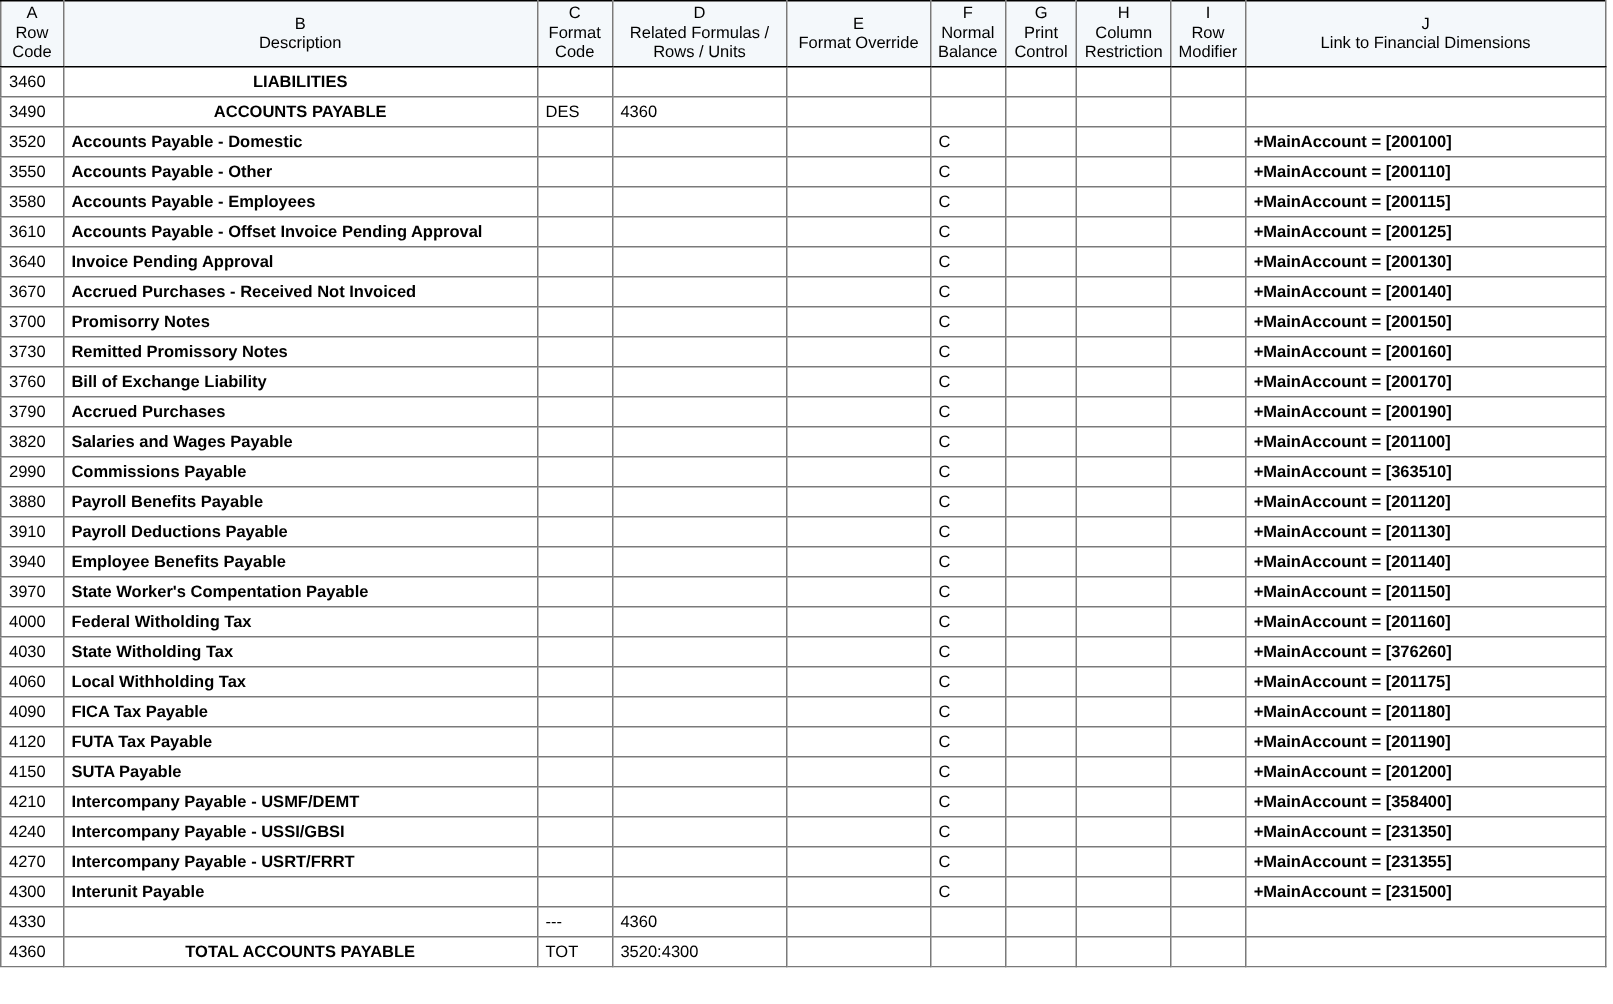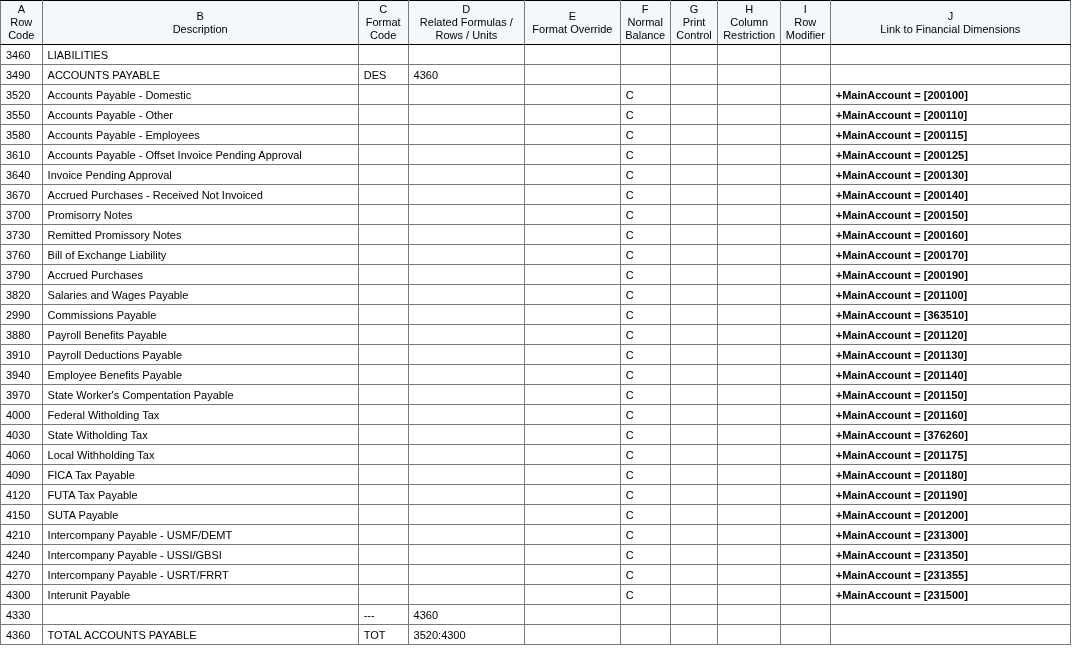--- a/index.html
+++ b/index.html
@@ -34,39 +34,39 @@
     font-weight: normal;
     text-align: center;
     vertical-align: middle;
     height: 34px;
     line-height: 13px;
     padding: 2px 3px;
     border-bottom: 1px solid #000;
     white-space: normal;
   }
   .col-a  { width: 40px;  text-align: left; }
-  .col-b  { width: 304px; text-align: left; }
+  .col-b  { width: 304px; text-align: left; font-weight: bold; }
   .col-c  { width: 48px;  text-align: left; }
   .col-d  { width: 112px; text-align: left; }
   .col-e  { width: 92px;  text-align: left; }
   .col-f  { width: 48px;  text-align: left; }
   .col-g  { width: 46px;  text-align: left; }
   .col-h  { width: 60px;  text-align: left; }
   .col-i  { width: 48px;  text-align: left; }
   .col-j  { width: 231px; text-align: left; font-weight: bold; }
   .grid thead th.col-a,
   .grid thead th.col-c,
   .grid thead th.col-d,
   .grid thead th.col-e,
   .grid thead th.col-f,
   .grid thead th.col-g,
   .grid thead th.col-h,
   .grid thead th.col-i,
   .grid thead th.col-j { text-align: center; }
-  .bold { font-weight: normal; }
+  .bold { font-weight: bold; text-align: center; }
 </style>
 </head>
 <body>
 
 <table class="grid">
   <colgroup>
     <col class="col-a">
       <col class="col-b">
       <col class="col-c">
       <col class="col-d">
@@ -383,21 +383,21 @@
       <tr>
         <td class="col-a">4210</td>
         <td class="col-b">Intercompany Payable - USMF/DEMT</td>
         <td class="col-c"></td>
         <td class="col-d"></td>
         <td class="col-e"></td>
         <td class="col-f">C</td>
         <td class="col-g"></td>
         <td class="col-h"></td>
         <td class="col-i"></td>
-        <td class="col-j">+MainAccount = [231300]</td>
+        <td class="col-j">+MainAccount = [358400]</td>
       </tr>
       <tr>
         <td class="col-a">4240</td>
         <td class="col-b">Intercompany Payable - USSI/GBSI</td>
         <td class="col-c"></td>
         <td class="col-d"></td>
         <td class="col-e"></td>
         <td class="col-f">C</td>
         <td class="col-g"></td>
         <td class="col-h"></td>

